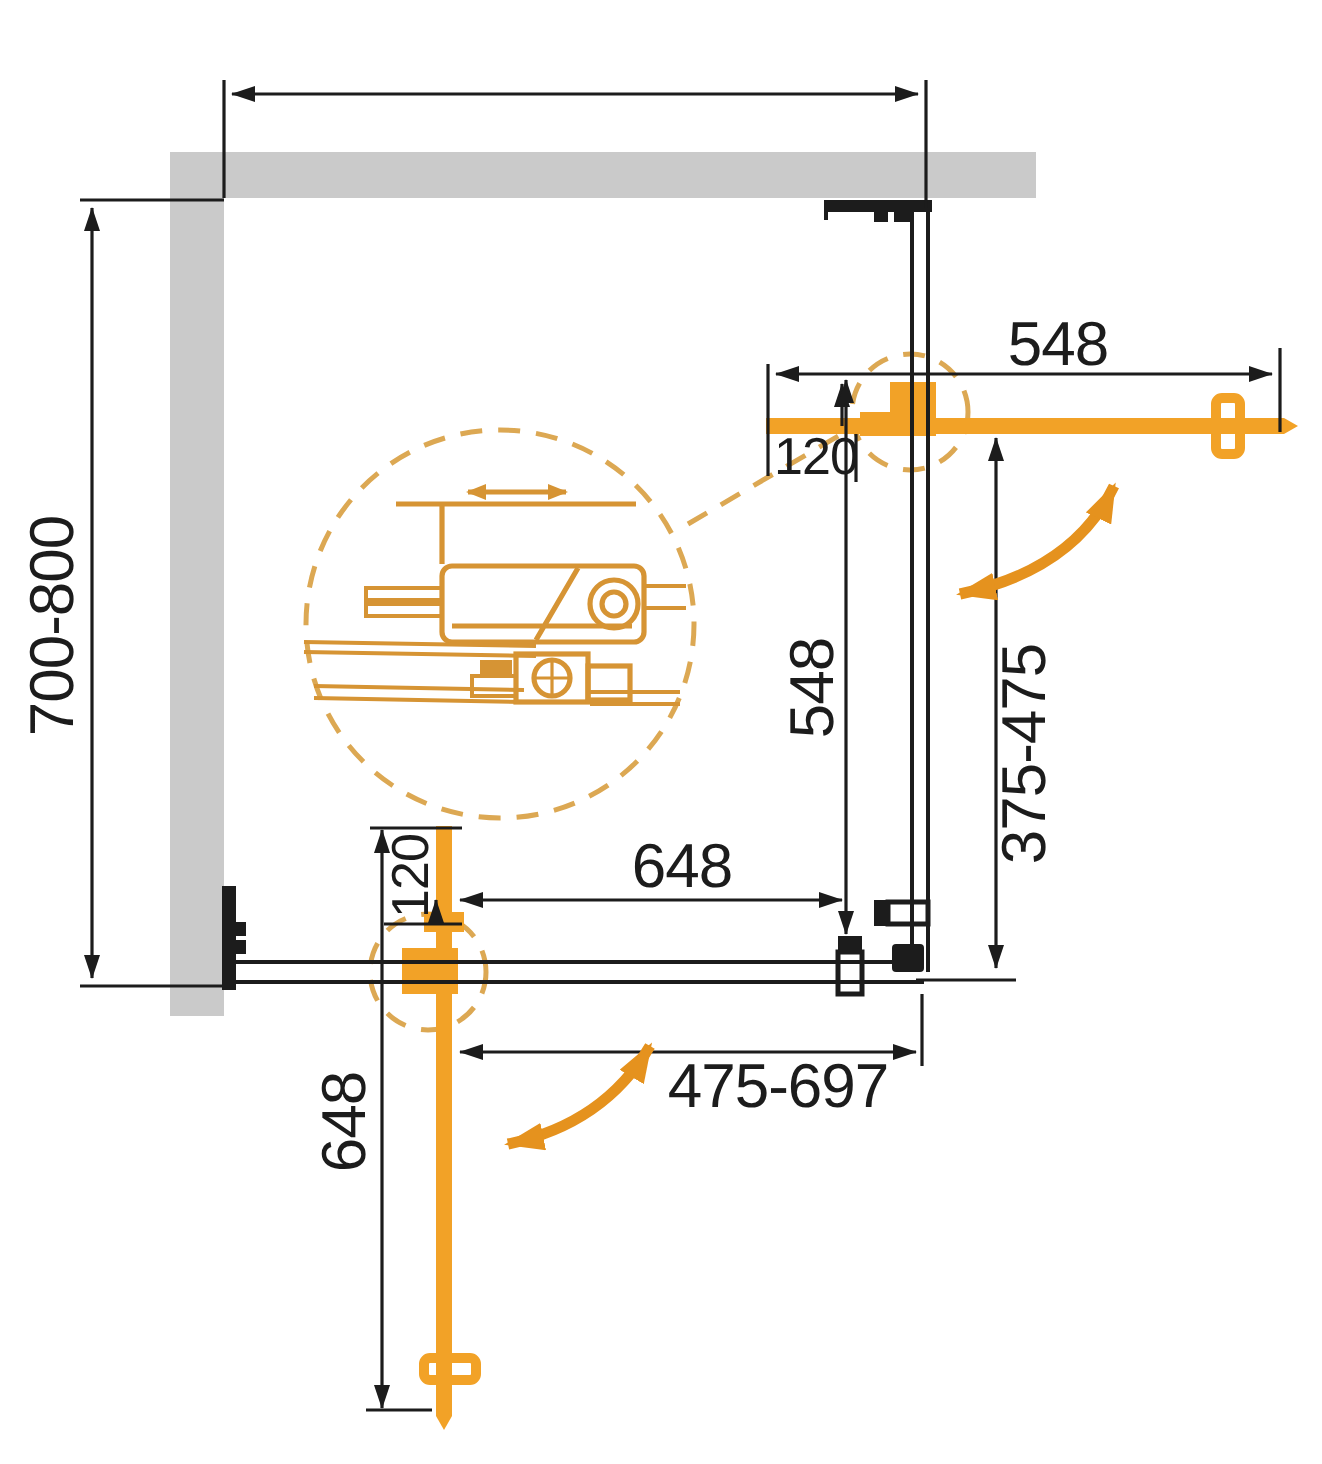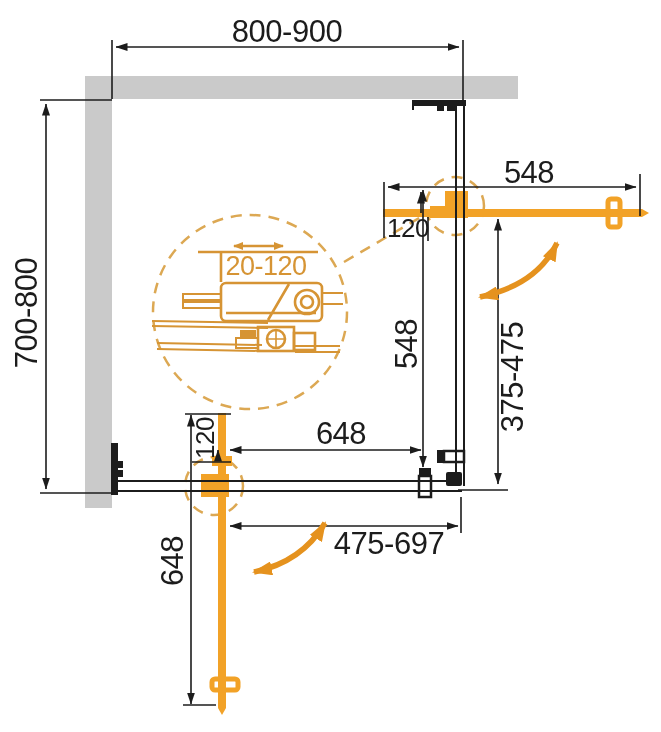--- a/index.html
+++ b/index.html
@@ -150,24 +150,22 @@
       <path d="M157 343 L262 345 M157 349 L262 351 M295 346 H340 M295 352 H340" stroke-width="2"></path>
       <rect x="258" y="327" width="36" height="24"></rect>
       <rect x="294" y="333" width="21" height="17"></rect>
       <circle cx="276" cy="339" r="9"></circle>
       <path d="M276 331 V347 M268 339 H284" stroke-width="1.6"></path>
       <rect x="240" y="330" width="16" height="7" fill="#D69434" stroke="none"></rect>
       <rect x="236" y="338" width="22" height="10" stroke-width="2"></rect>
     </g>
   </svg>
 
-  <div class="lbl" style="left:287px;top:31px;">800-900</div>
   <div class="lbl rot" style="left:26px;top:313px;">700-800</div>
   <div class="lbl" style="left:529px;top:172px;">548</div>
   <div class="lbl small" style="left:408px;top:228px;">120</div>
   <div class="lbl rot" style="left:406px;top:344px;">548</div>
   <div class="lbl rot" style="left:512px;top:377px;">375-475</div>
   <div class="lbl" style="left:341px;top:433px;">648</div>
   <div class="lbl rot small" style="left:205px;top:438px;">120</div>
   <div class="lbl rot" style="left:172px;top:561px;">648</div>
   <div class="lbl" style="left:389px;top:543px;">475-697</div>
-  <div class="lbl orange" style="left:266px;top:266px;">20-120</div>
 </div>
 
 </body></html>

